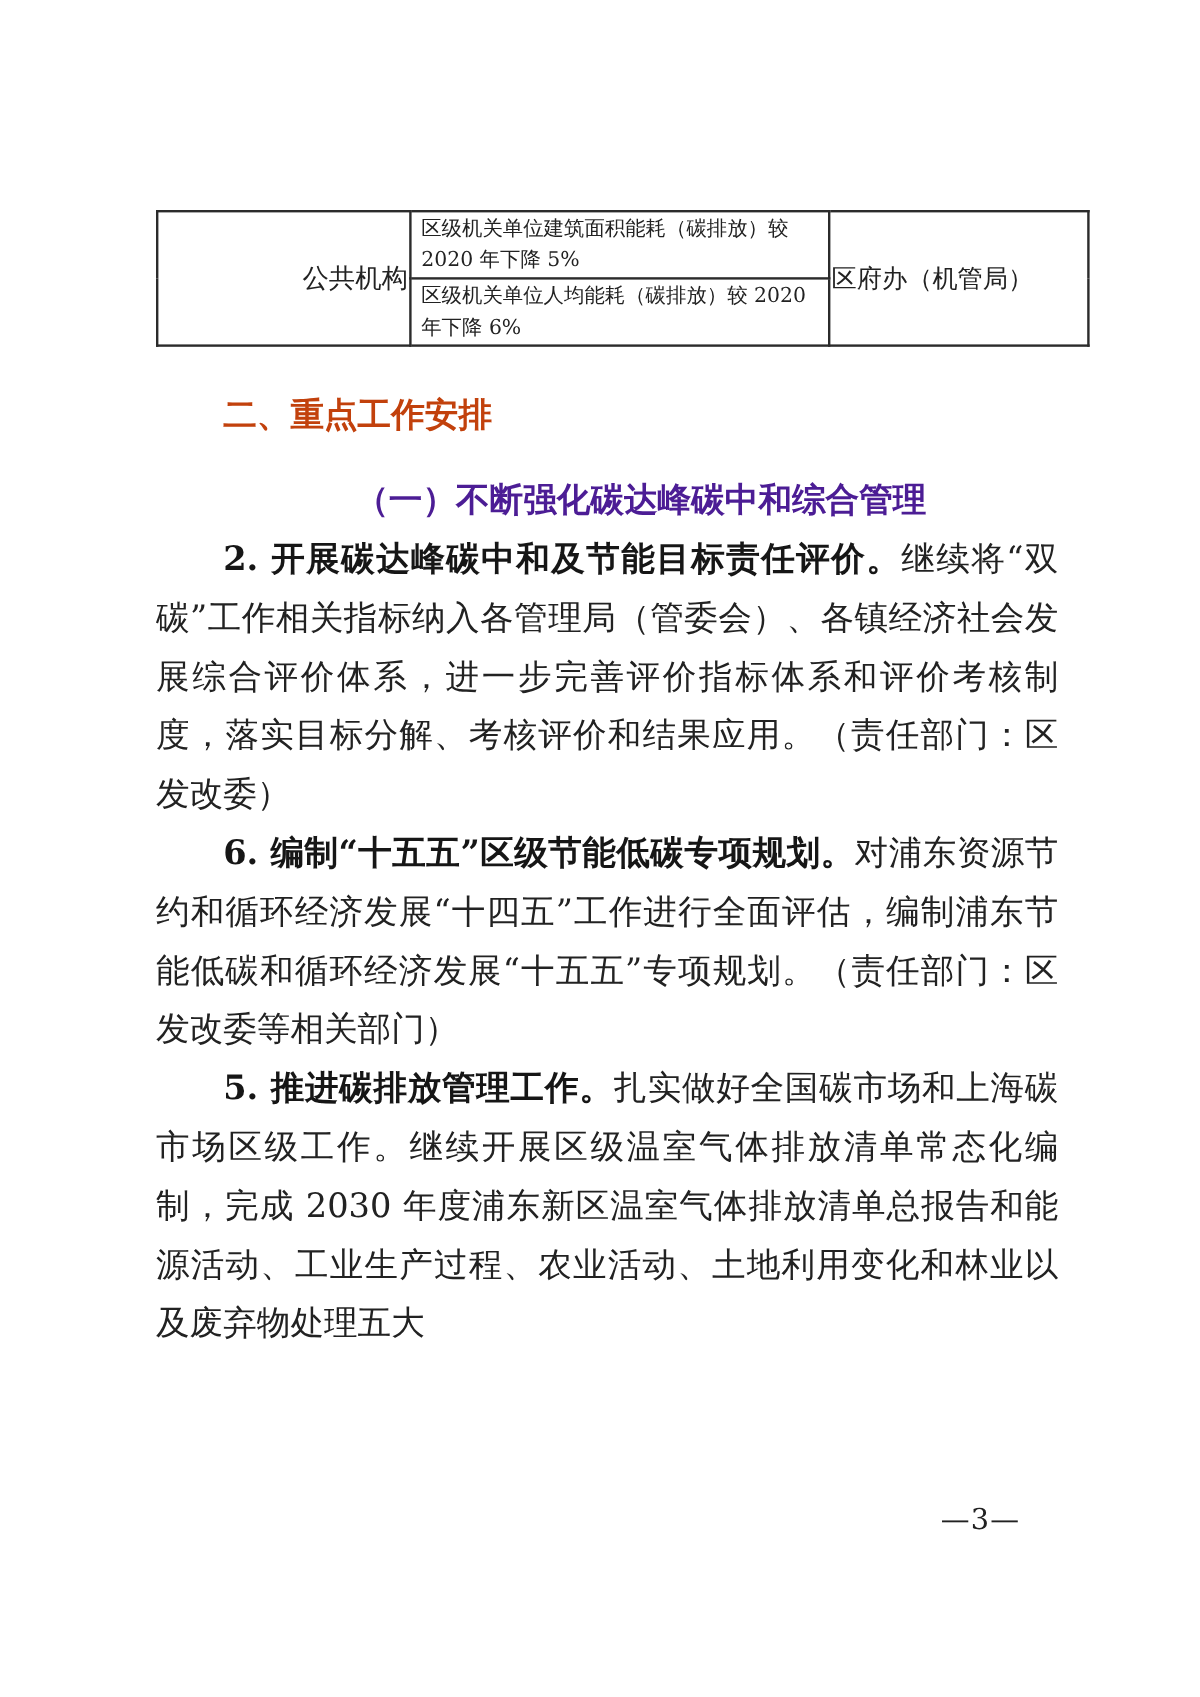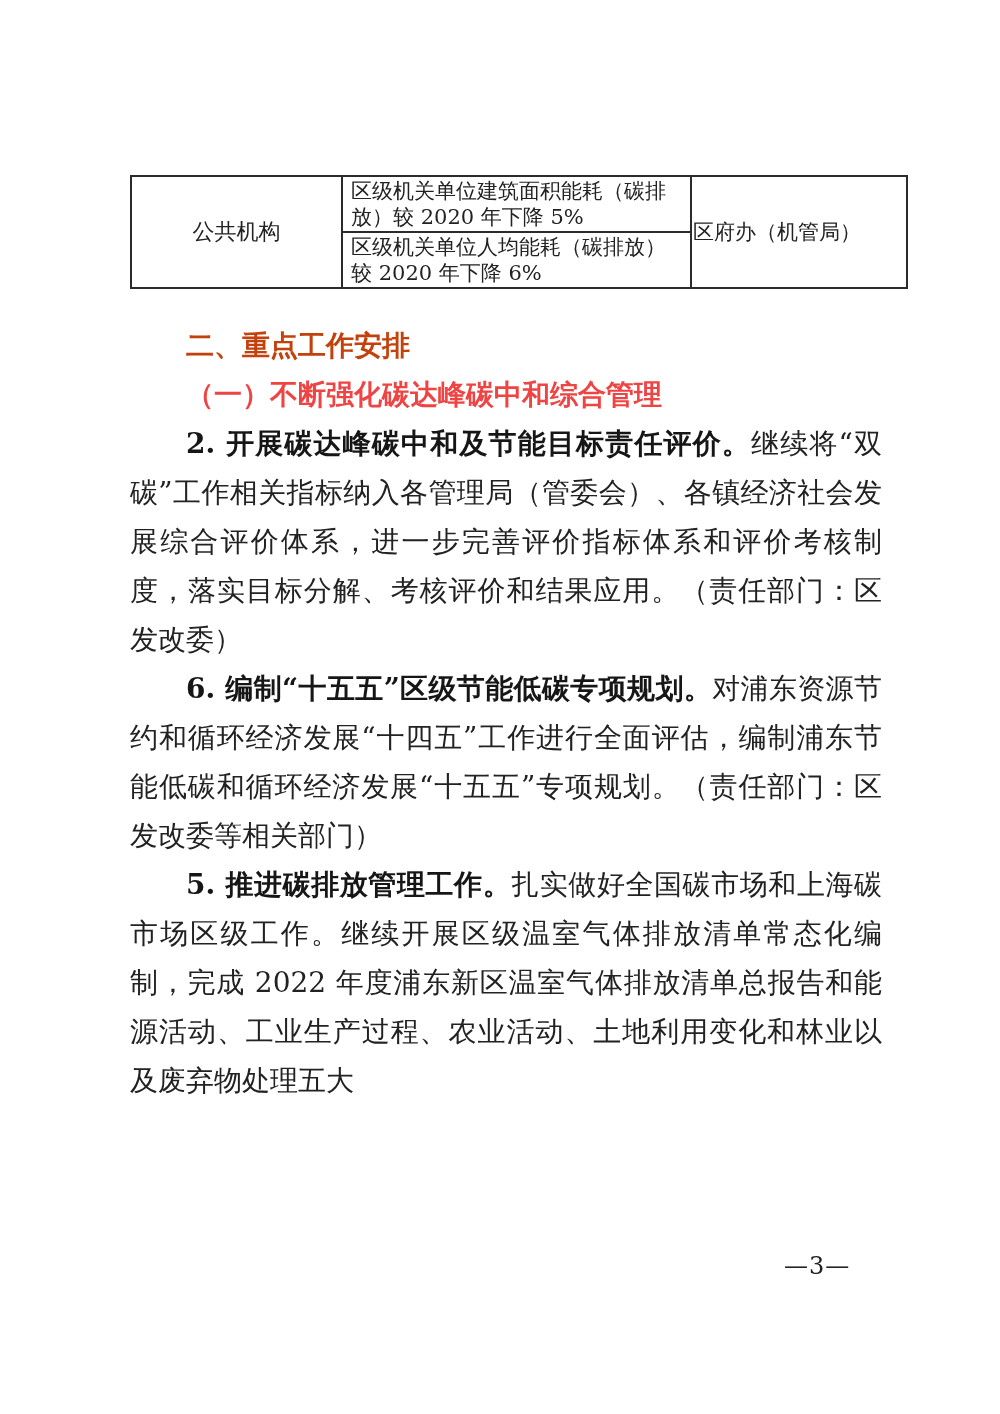--- a/index.html
+++ b/index.html
@@ -27,26 +27,26 @@
     width: 752px;
     table-layout: fixed;
     color: #222222;
   }
   table.doc-table td {
     border: 2px solid #2b2b2b;
     vertical-align: middle;
   }
   td.cell-category {
     width: 207px;
-    text-align: center;
+    text-align: right;
     font-size: 22px;
   }
   td.cell-target {
     width: 333px;
-    font-size: 21px;
+    font-size: 17px;
     line-height: 26px;
     padding: 1px 6px 1px 8px;
     height: 50px;
     text-align: left;
   }
   td.cell-department {
     width: 212px;
     text-align: left;
     font-size: 21px;
     margin-left: 44px;
@@ -57,24 +57,25 @@
     line-height: 49px;
     margin: 32px 0 0 0;
     text-indent: 2em;
     font-family: "DejaVu Sans", sans-serif;
     color: #c2410c;
   }
   .subsection-heading {
     font-size: 28px;
     font-weight: 700;
     line-height: 49px;
-    margin: 0 0 0 0;
+    margin: 22px 0 0 0;
     text-indent: 2em;
     font-family: "DejaVu Serif", serif;
-    color: #ef4444;
+    color: #4c1d95;
+    text-align: center;
   }
   p.para {
     font-size: 28px;
     line-height: 49px;
     margin: 0;
     text-align: justify;
     text-indent: 2em;
     color: #222222;
   }
   p.para .lead {
@@ -112,19 +113,19 @@
 
     <h2 class="section-heading">二、重点工作安排</h2>
 
     <h3 class="subsection-heading">（一）不断强化碳达峰碳中和综合管理</h3>
 
 
     <p class="para"><span class="lead">2. 开展碳达峰碳中和及节能目标责任评价。</span><span>继续将“双碳”工作相关指标纳入各管理局（管委会）、各镇经济社会发展综合评价体系，进一步完善评价指标体系和评价考核制度，落实目标分解、考核评价和结果应用。（责任部门：区发改委）</span></p>
 
     <p class="para"><span class="lead">6. 编制“十五五”区级节能低碳专项规划。</span><span>对浦东资源节约和循环经济发展“十四五”工作进行全面评估，编制浦东节能低碳和循环经济发展“十五五”专项规划。（责任部门：区发改委等相关部门）</span></p>
 
-    <p class="para"><span class="lead">5. 推进碳排放管理工作。</span><span>扎实做好全国碳市场和上海碳市场区级工作。继续开展区级温室气体排放清单常态化编制，完成 2022 年度浦东新区温室气体排放清单总报告和能源活动、工业生产过程、农业活动、土地利用变化和林业以及废弃物处理五大</span></p>
+    <p class="para"><span class="lead">5. 推进碳排放管理工作。</span><span>扎实做好全国碳市场和上海碳市场区级工作。继续开展区级温室气体排放清单常态化编制，完成 2030 年度浦东新区温室气体排放清单总报告和能源活动、工业生产过程、农业活动、土地利用变化和林业以及废弃物处理五大</span></p>
 
   </div>
 
   <div class="page-number">—3—</div>
 
 </div>
 
 </body></html>

